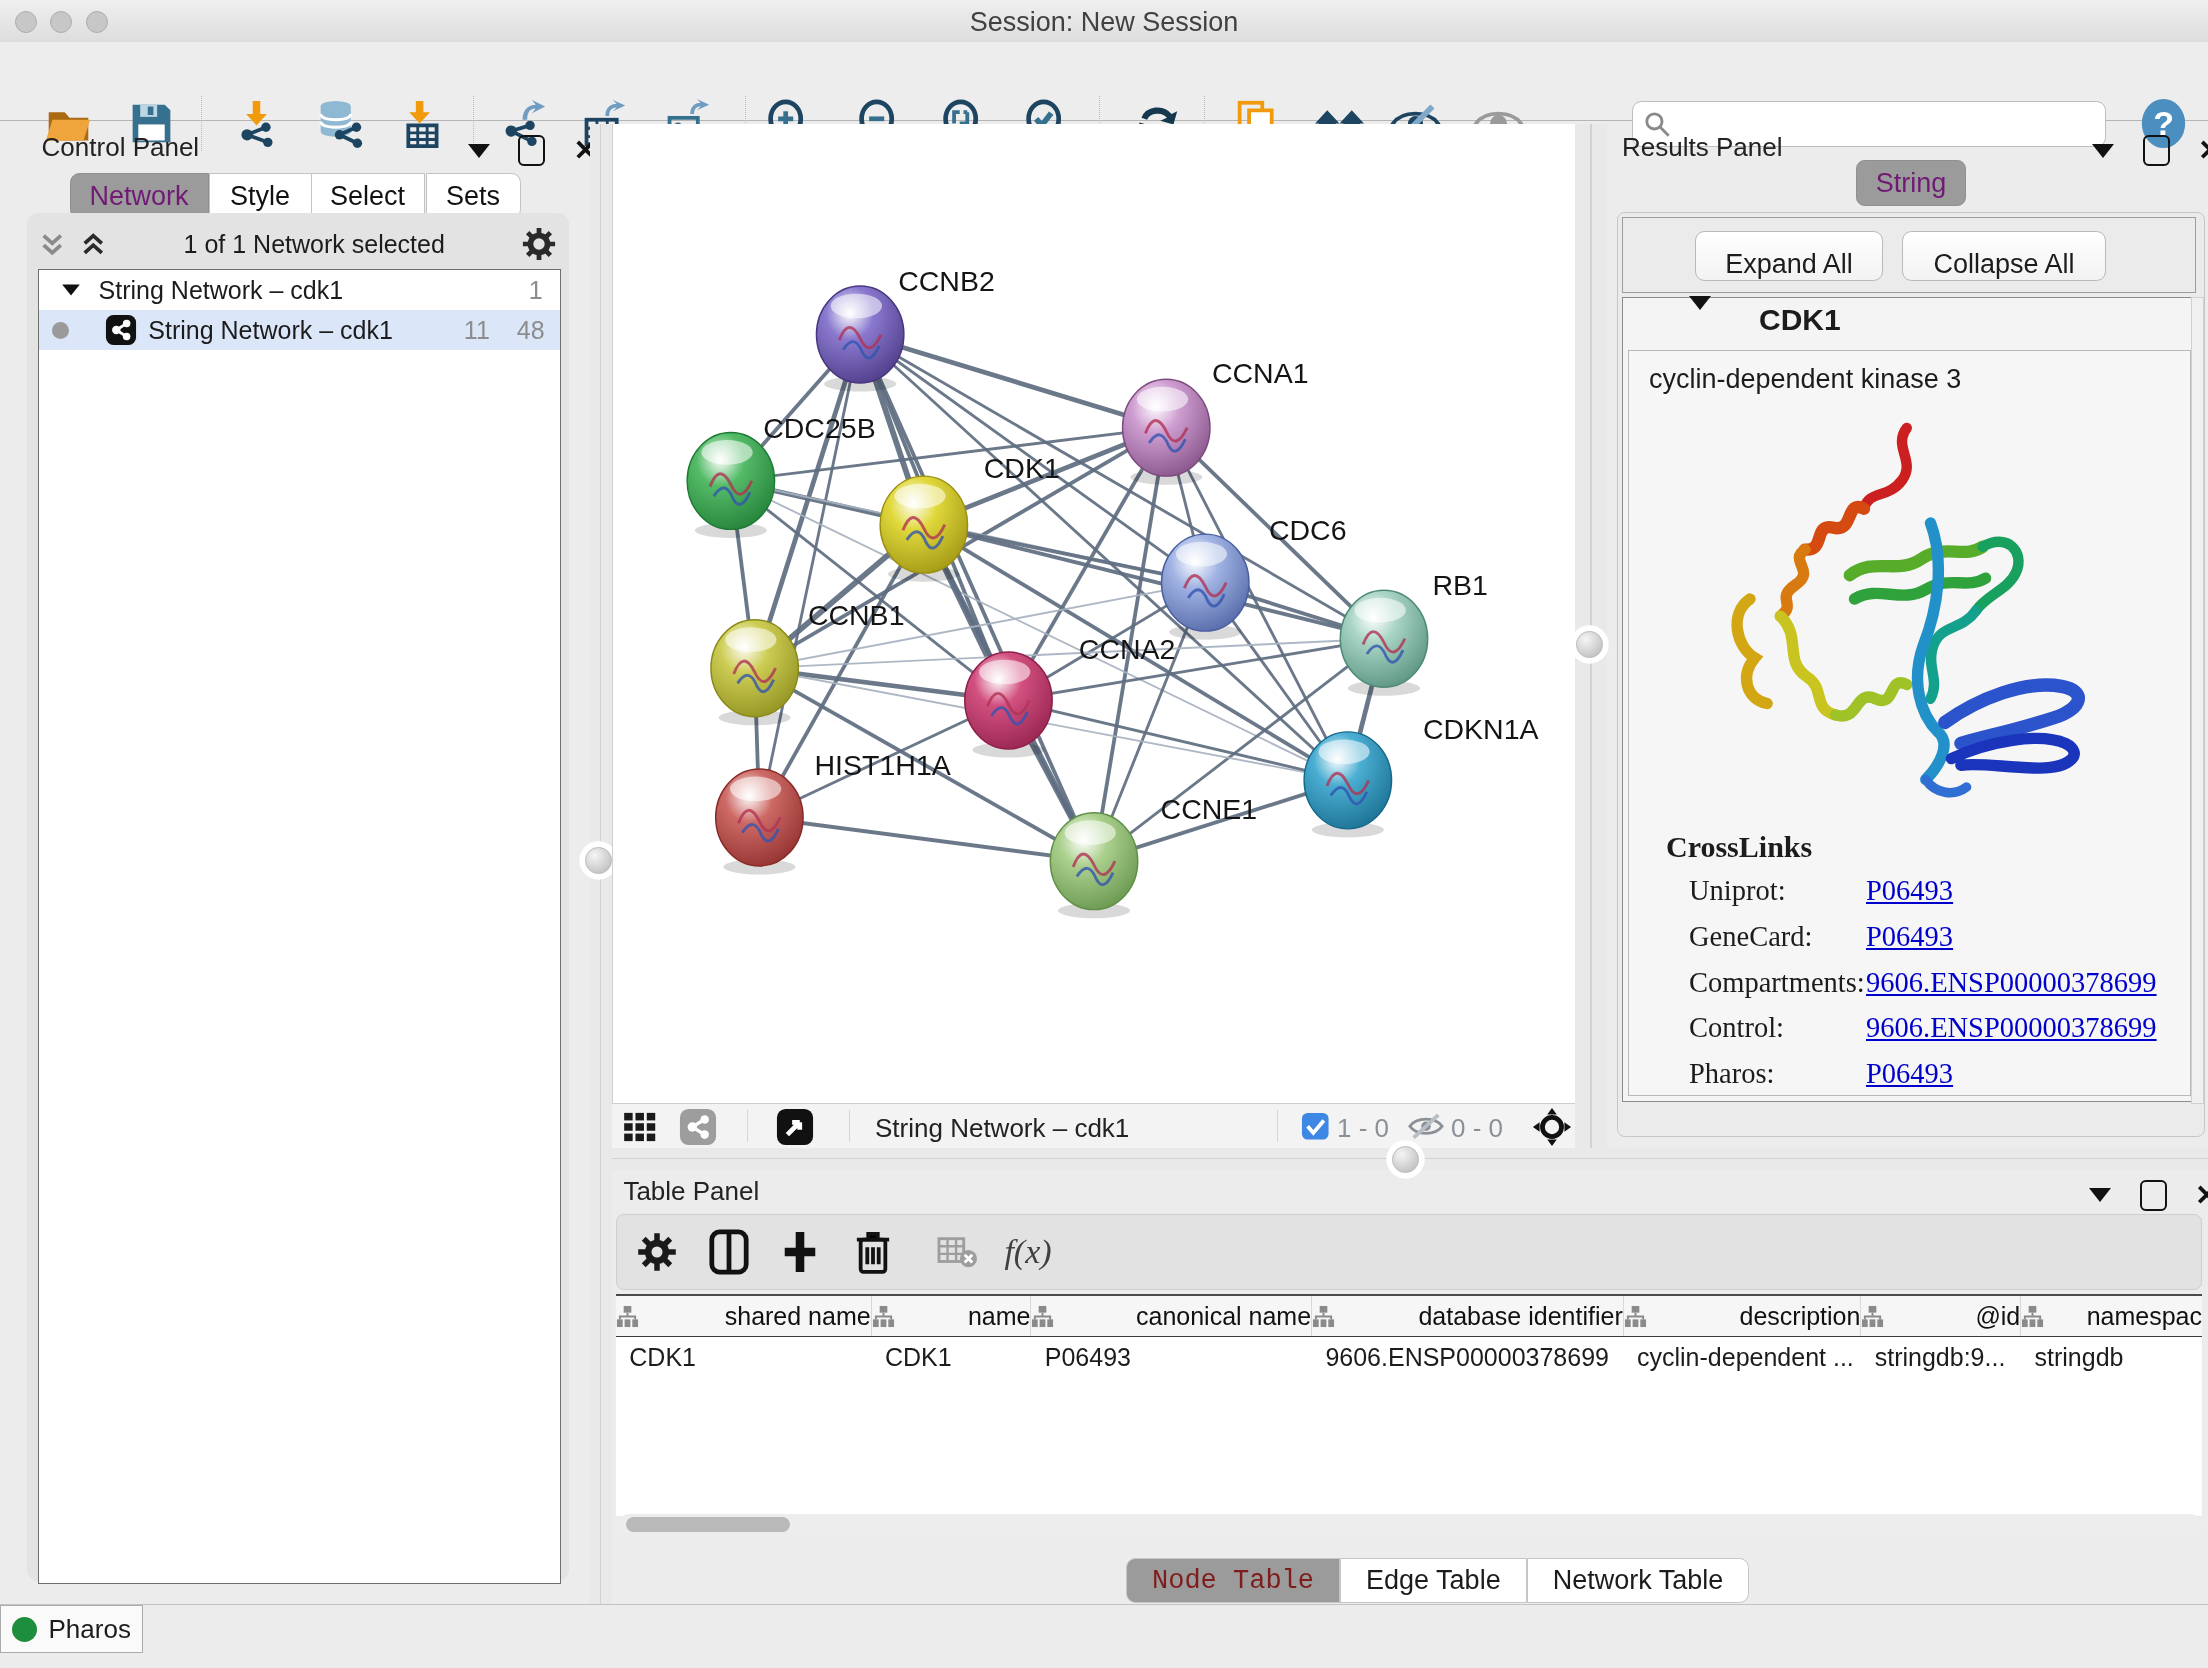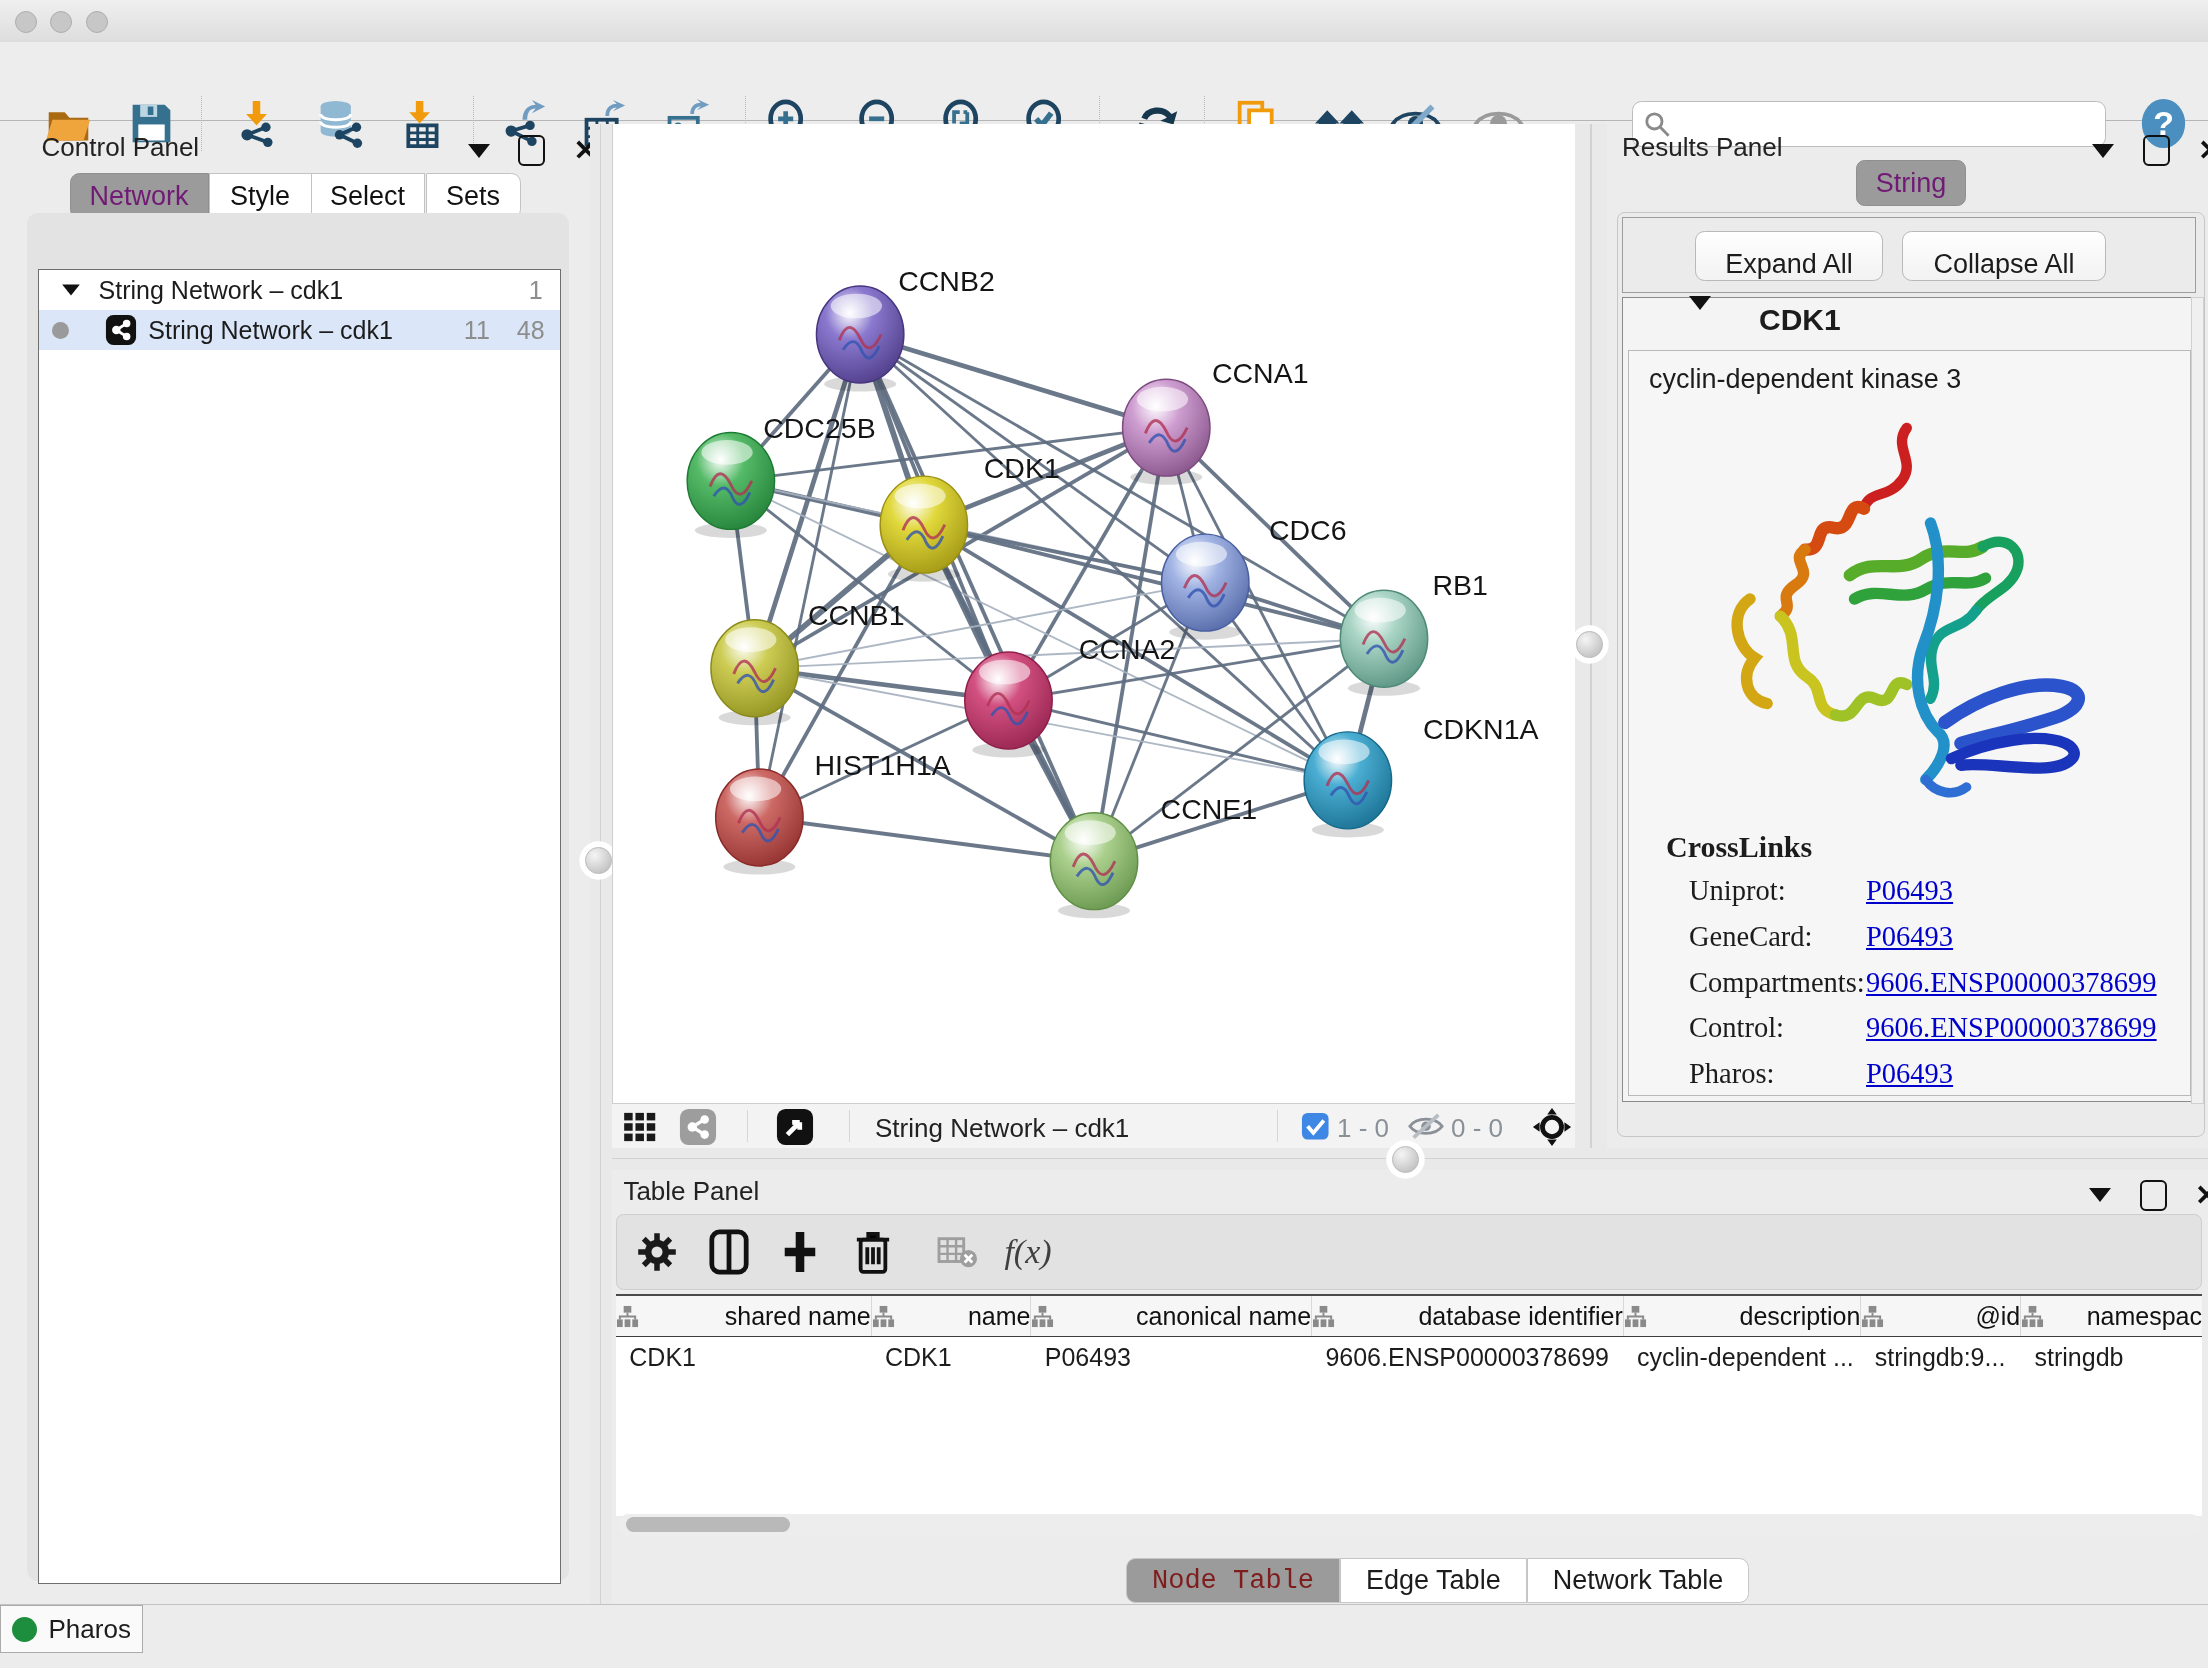--- a/index.html
+++ b/index.html
@@ -80,20 +80,21 @@
 </style>
 </head>
 <body>
 
 <div class="abs titlebar">
   <div class="abs traffic">
     <span></span>
     <span></span>
     <span></span>
   </div>
+  <div class="abs win-title">Session: New Session</div>
 </div>
 
 <div class="abs toolbar">
   <div class="abs tb-ic" style="left:42px">
     <svg width="49" height="49" viewBox="0 0 52 52">
       <path d="M5 14 h17 l5 6 h20 v24 H5 z" fill="#a96a12"></path>
       <path d="M9 22 h40 l-7 22 H2 z" fill="#f0a43c"></path>
     </svg>
   </div>
   <div class="abs tb-ic" style="left:125px">
@@ -255,20 +256,35 @@
     </div>
   <div class="abs tab" style="left:303px;top:49px;width:114px">
     <span>Select</span>
     </div>
   <div class="abs tab" style="left:418px;top:49px;width:95px;border-radius:0 9.5px 9.5px 0">
       <span>Sets</span>
     </div>
 
   <div class="abs cp-card" style="left:19px;top:89px;width:542px;height:1368px"></div>
 
+  <div class="abs" style="left:30px;top:99px;width:519px;height:42px;display:flex;align-items:center">
+    <svg width="28.5" height="28.5" viewBox="0 0 30 30">
+      <path d="M6 6 l9 8 9 -8 M6 16 l9 8 9 -8" stroke="#8a8a8a" stroke-width="4" fill="none"></path>
+    </svg>
+    <svg width="28.5" height="28.5" viewBox="0 0 30 30" style="margin-left:13.3px">
+      <path d="M6 24 l9 -8 9 8 M6 14 l9 -8 9 8" stroke="#2a2a2a" stroke-width="4" fill="none"></path>
+    </svg>
+    <div style="flex:1;text-align:center;font-size:25px">1 of 1 Network selected</div>
+    <svg width="36" height="36" viewBox="0 0 38 38">
+      <circle cx="19" cy="19" r="9" fill="none" stroke="#2a2a2a" stroke-width="6"></circle>
+      <g stroke="#2a2a2a" stroke-width="5">
+        <path d="M19 2 v7 M19 29 v7 M2 19 h7 M29 19 h7 M7 7 l5 5 M26 26 l5 5 M31 7 l-5 5 M12 26 l-5 5"></path>
+      </g>
+    </svg>
+  </div>
 
   <div class="abs cp-list" style="left:30px;top:145px;width:521px;height:1313px">
     <div class="cp-row" style="padding-left:21px">
       <span class="tri" style="transform:scale(0.8)"></span>
       <span style="margin-left:17px">String Network – cdk1</span>
       <span class="count" style="margin-left:auto;margin-right:17px">1</span>
     </div>
     <div class="cp-row" style="padding-left:13.3px;background:#dbe7f8">
       <span style="width:17px;height:17px;border-radius:50%;background:#9a9a9a;display:inline-block"></span>
       <svg width="32" height="32" viewBox="0 0 34 34" style="margin-left:36px">

